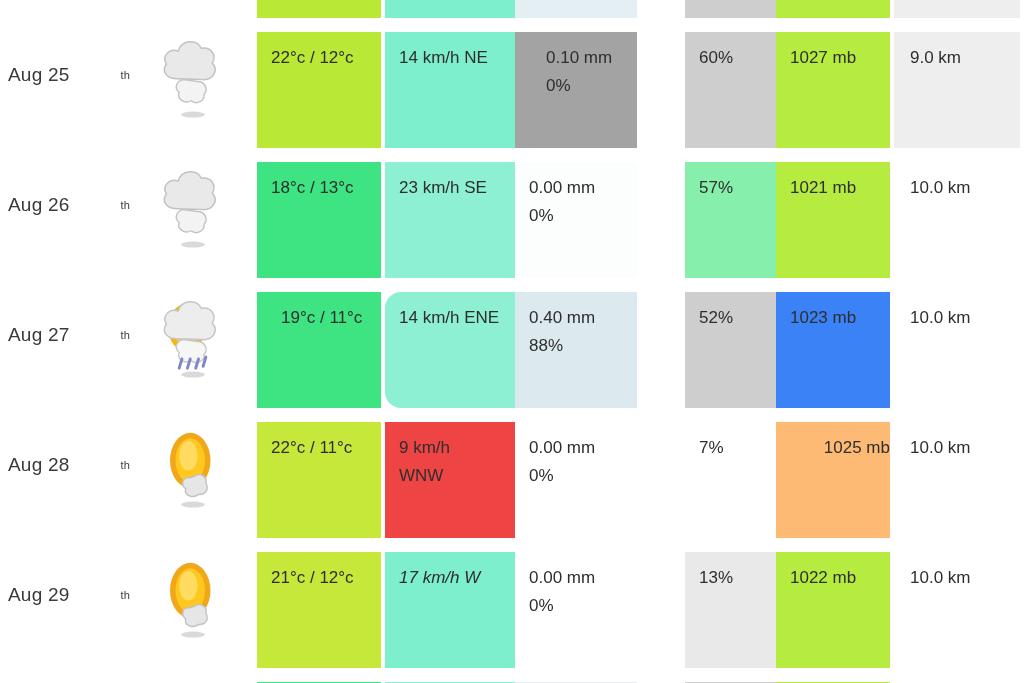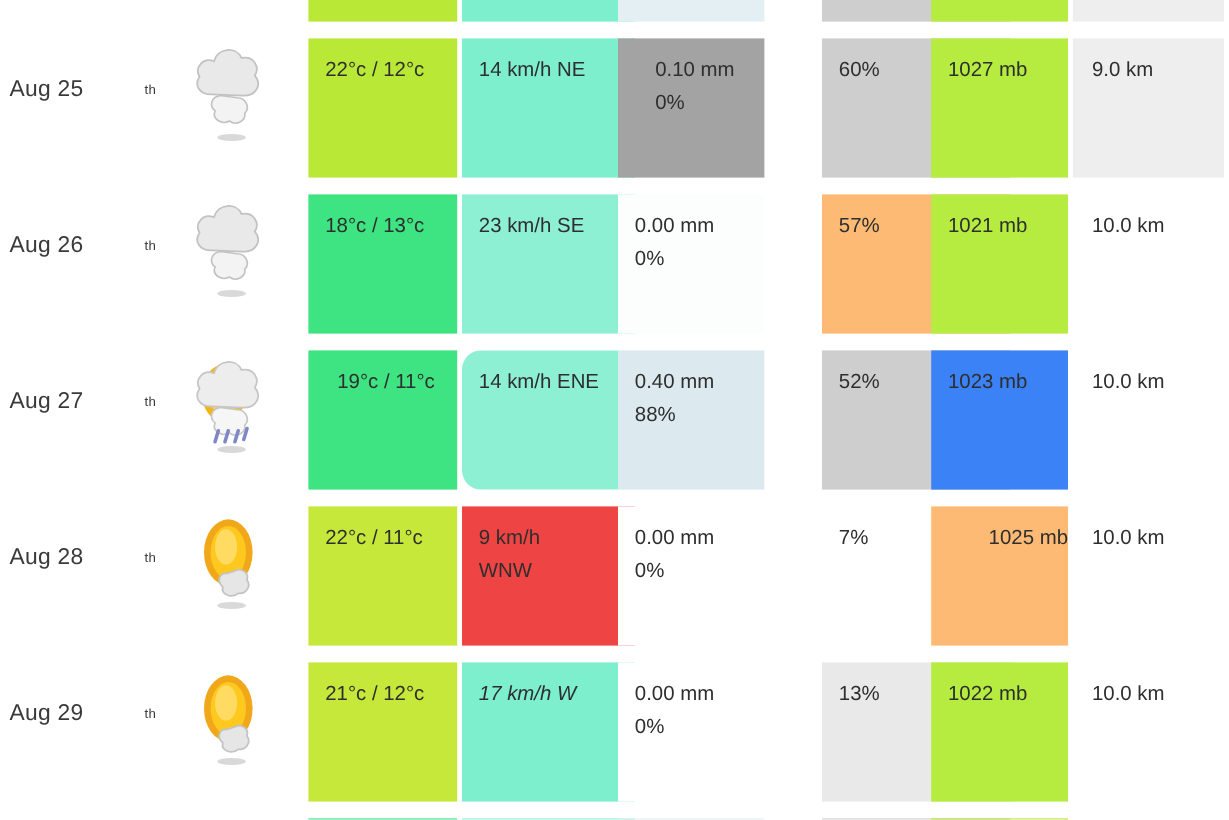--- a/index.html
+++ b/index.html
@@ -173,21 +173,21 @@
         <div class="cell c-temp" style="background: rgb(62, 227, 130);">
           <span class="line">18°c / 13°c</span>
         </div>
         <div class="cell c-wind" style="background: rgb(142, 240, 211);">
           <span class="line">23 km/h SE</span>
         </div>
         <div class="cell c-precip" style="background: rgb(252, 253, 253);">
           <span class="line">0.00 mm</span>
           <span class="line">0%</span>
         </div>
-        <div class="cell c-hum" style="background: #fdba74;">
+        <div class="cell c-hum" style="background: #86efac;">
           <span class="line">57%</span>
         </div>
         <div class="cell c-pres" style="background: rgb(181, 236, 63);">
           <span class="line">1021 mb</span>
         </div>
         <div class="cell c-vis" style="background: rgb(255, 255, 255);">
           <span class="line">10.0 km</span>
         </div>
       </div>
       <div class="row">

